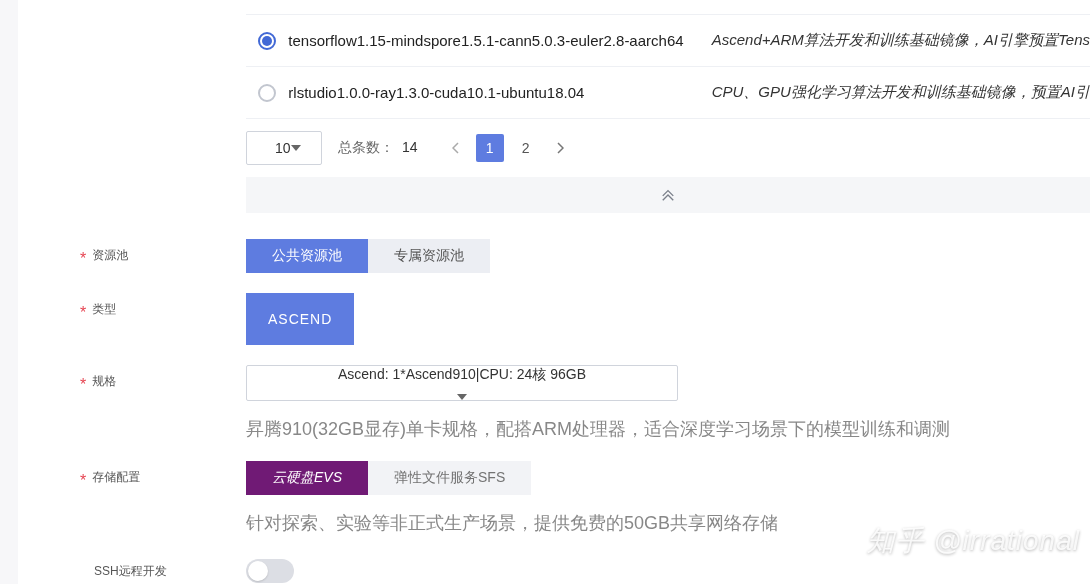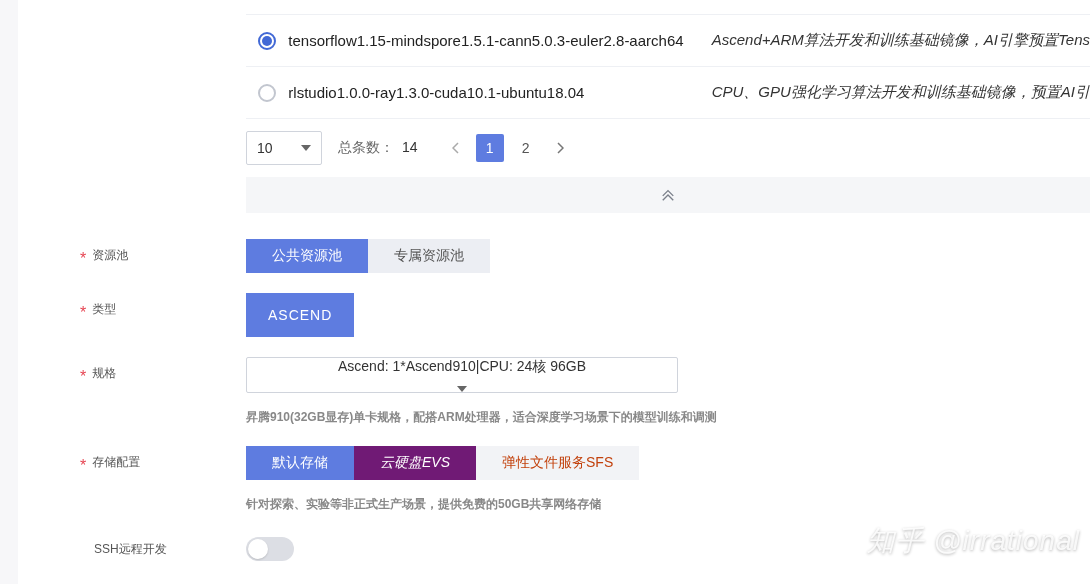--- a/index.html
+++ b/index.html
@@ -108,21 +108,21 @@
       gap: 16px;
     }
     .page-size-select {
       width: 76px;
       height: 34px;
       border: 1px solid #d0d4dc;
       border-radius: 2px;
       display: flex;
       align-items: center;
       justify-content: space-between;
-      padding: 0 10px;
+      padding: 0 28px;
       cursor: pointer;
       background: #fff;
     }
     .page-size-value { color: #333; }
     .caret-down {
       width: 0; height: 0;
       border-left: 5px solid transparent;
       border-right: 5px solid transparent;
       border-top: 6px solid #666;
     }
@@ -186,25 +186,25 @@
       border: none;
       background: #eceef3;
       color: #555;
     }
     .btn.active {
       background: #5e7ce0;
       color: #fff;
     }
     .btn.disabled {
       background: #f2f3f6;
-      color: #c2410c;
+      color: #737373;
       cursor: not-allowed;
     }
     .btn-ascend {
-      height: 44px;
+      height: 52px;
       padding: 0 22px;
       background: #5e7ce0;
       color: #fff;
       letter-spacing: 1px;
       font-size: 14px;
     }
     
     .spec-select {
       width: 432px;
       height: 36px;
@@ -214,23 +214,22 @@
       align-items: center;
       justify-content: space-between;
       padding: 0 14px;
       cursor: pointer;
       background: #fff;
       flex-direction: column;
     }
     .spec-value { color: #333; }
     .hint-text {
       color: #888;
-      font-size: 12px;
+      font-size: 18px;
       margin-top: 16px;
-      font-weight: bold;
     }
     
     .toggle {
       width: 48px;
       height: 24px;
       background: #dcdee4;
       border-radius: 12px;
       position: relative;
       cursor: pointer;
     }
@@ -351,21 +350,20 @@
     </div>
   </div>
 
   <div class="form-row">
     <div class="label-col">
       <span class="required-mark">*</span>
       <span class="label-text">存储配置</span>
     </div>
     <div class="content-col">
       <div class="btn-group">
-        <div class="btn active">默认存储</div>
         <div class="btn" style="background:#701a75;color:#fff;font-style:italic;">云硬盘EVS</div>
         <div class="btn disabled">弹性文件服务SFS</div>
       </div>
       <div class="hint-text">针对探索、实验等非正式生产场景，提供免费的50GB共享网络存储</div>
     </div>
   </div>
 
   <div class="form-row">
     <div class="label-col">
       <span class="label-text" style="margin-left:14px;">SSH远程开发</span>

